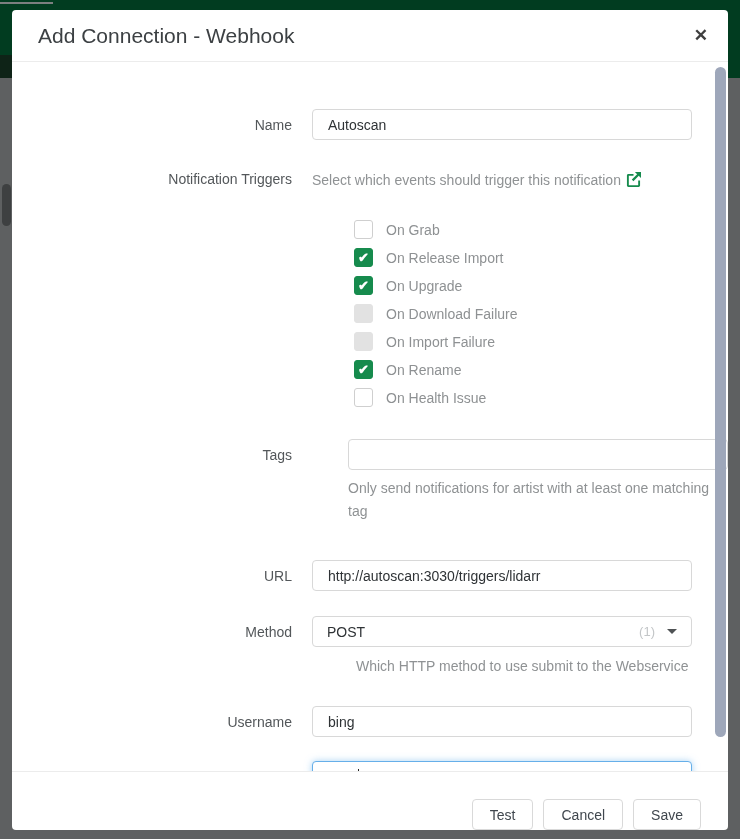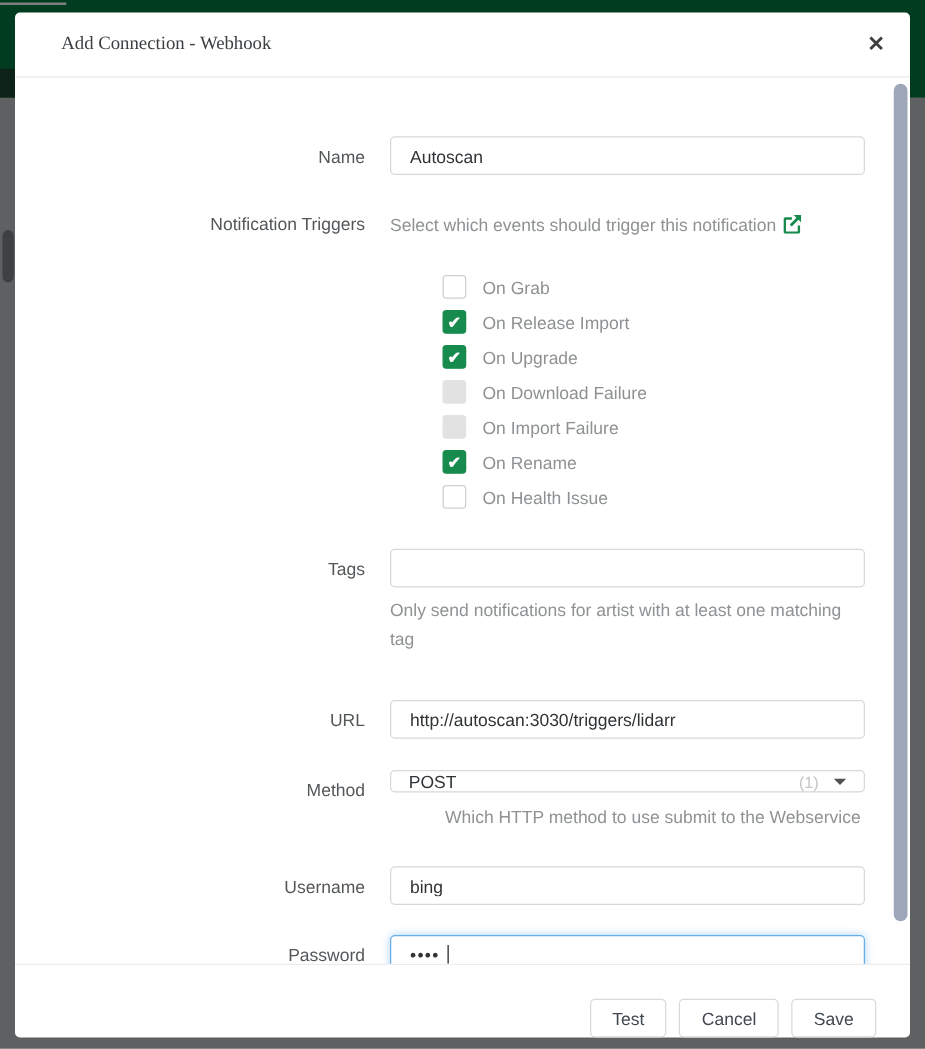--- a/index.html
+++ b/index.html
@@ -21,21 +21,21 @@
   .modal {
     position: absolute; left: 12px; top: 10px; right: 12px; bottom: 9px;
     background: #ffffff; border-radius: 4px;
     display: flex; flex-direction: column;
   }
   .modal-header {
     height: 52px; flex: 0 0 52px; position: relative;
     border-bottom: 1px solid #ececec;
     display: flex; align-items: center;
   }
-  .modal-title { padding-left: 37px; font-size: 15px; color: #3c4043; font-family: Liberation Serif, serif; }
+  .modal-title { padding-left: 26px; font-size: 21px; color: #3c4043; }
   .close-btn {
     position: absolute; right: 17px; top: 15px;
     font-size: 17px; font-weight: bold; color: #3f3f3f;
     cursor: pointer; line-height: 22px; padding: 0 3px;
     background: none; border: none; font-family: inherit;
   }
 
   .modal-body { flex: 1 1 auto; position: relative; overflow: hidden; padding-top: 35px; }
 
   .scroll-thumb {
@@ -76,30 +76,30 @@
     width: 19px; height: 19px; border-radius: 3px; flex: 0 0 19px;
     border: 1px solid #cfcfcf; background: #fff; cursor: pointer;
     display: flex; align-items: center; justify-content: center;
   }
   .checkbox .check-glyph { display: none; color: #fff; font-size: 13px; font-weight: bold; line-height: 1; }
   .checkbox.checked { background: #168b4d; border-color: #168b4d; }
   .checkbox.checked .check-glyph { display: block; }
   .checkbox.disabled { background: #e2e2e2; border-color: #e2e2e2; cursor: default; }
   .trigger-label { margin-left: 13px; font-size: 14px; color: #8e9193; }
 
-  .row-tags { margin-top: 23px; }
+  .row-tags { margin-top: 23px; justify-content: space-between; }
   .tags-helper { margin-top: 7px; max-width: 380px; }
   .row-url { margin-top: 37px; }
   .row-method { margin-top: 25px; }
   .method-helper { margin-top: 8px; margin-left: 44px; }
   .row-username { margin-top: 28px; }
   .row-password { margin-top: 24px; }
 
   .select-box {
-    width: 380px; height: 18px; border: 1px solid #d8d8d8; border-radius: 4px;
+    width: 380px; height: 31px; border: 1px solid #d8d8d8; border-radius: 4px;
     padding: 0 14px; font-size: 14px; color: #2f3336; background: #fff;
     display: flex; align-items: center; cursor: pointer;
   }
   .select-value { flex: 1 1 auto; }
   .select-badge { color: #c3c6c8; font-size: 13px; margin-right: 12px; }
   .chevron-down {
     width: 0; height: 0; border-left: 5px solid transparent;
     border-right: 5px solid transparent; border-top: 5px solid #4f5254;
   }
 

